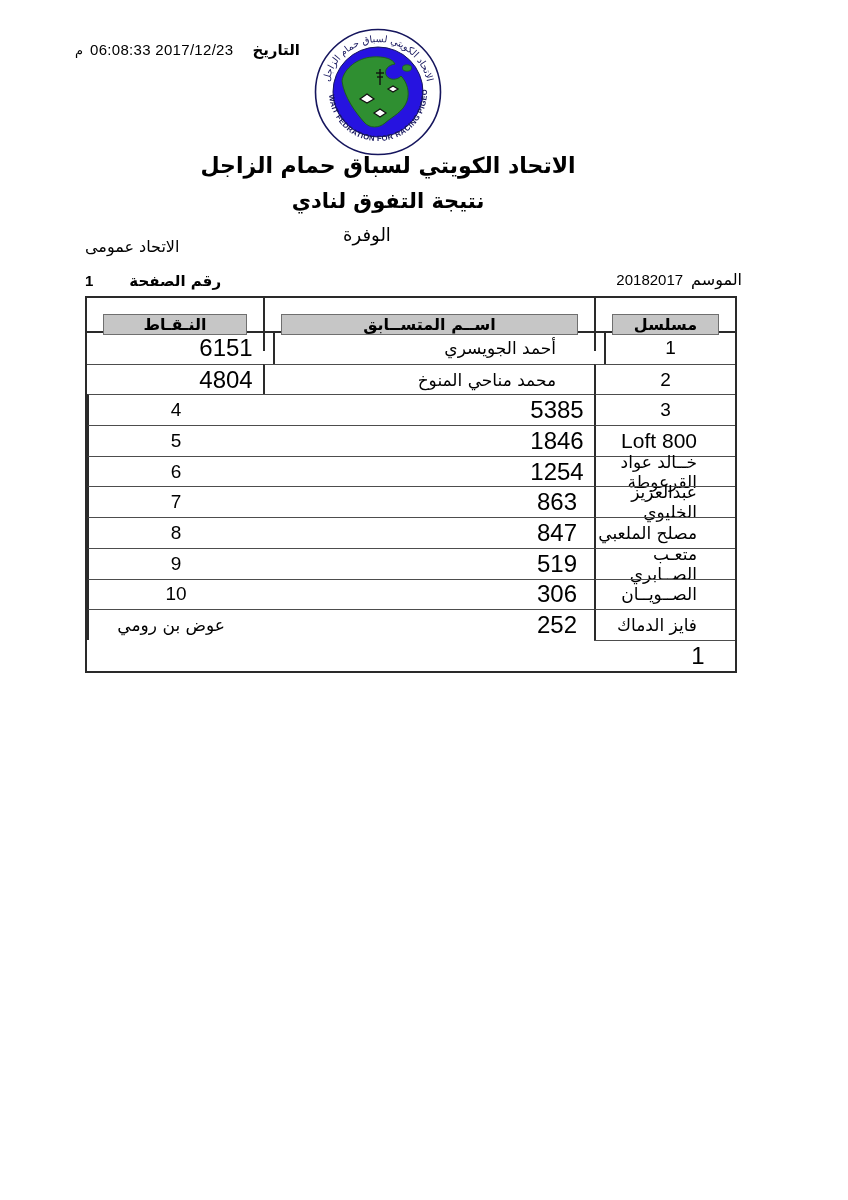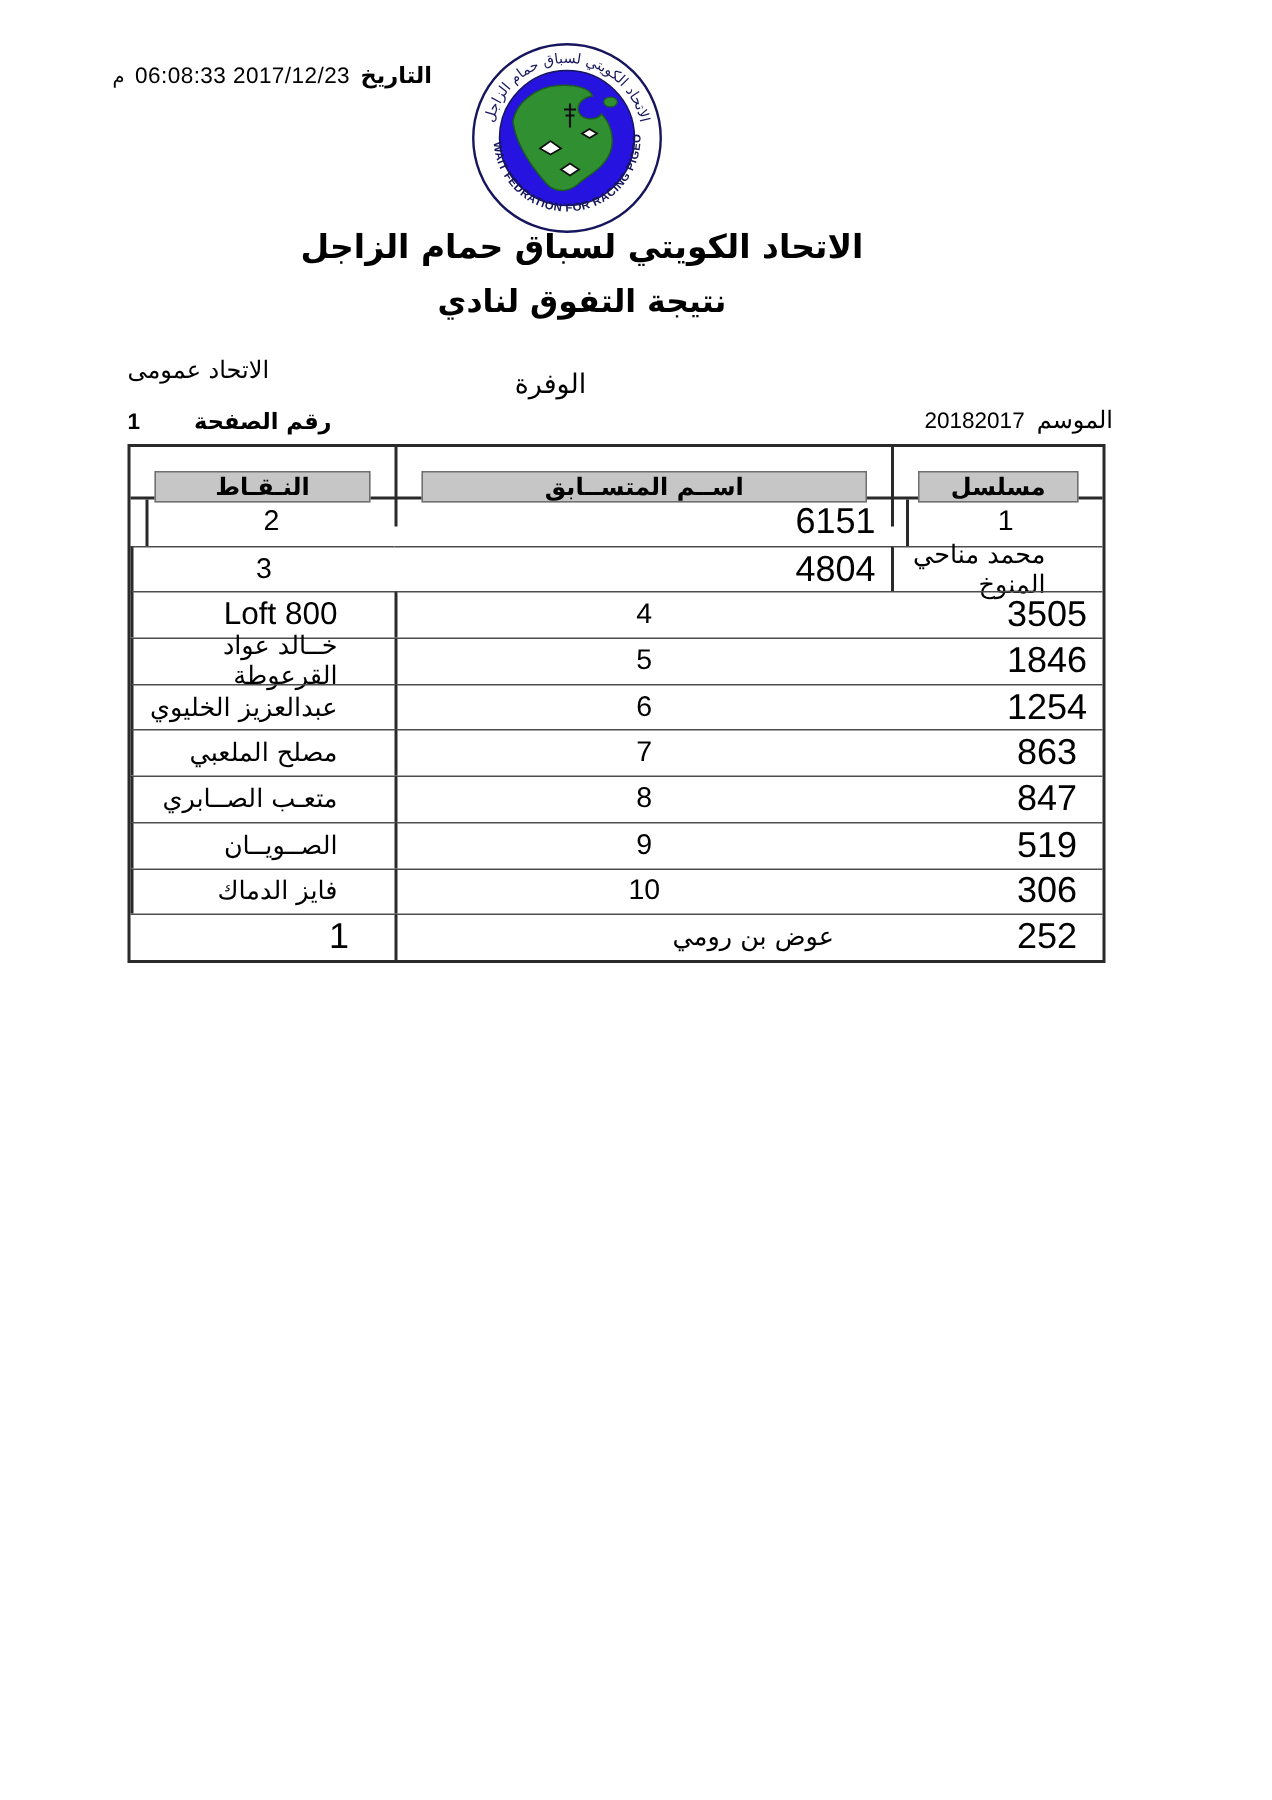--- a/index.html
+++ b/index.html
@@ -5,28 +5,28 @@
   html,body{margin:0;padding:0;}
   body{
     width:848px;height:1200px;background:#ffffff;position:relative;
     overflow:hidden;font-family:"DejaVu Sans",sans-serif;color:#000;
   }
   .abs{position:absolute;}
   
   .date-line{left:75px;top:41px;display:flex;align-items:baseline;gap:7px;direction:ltr;}
   .meridiem{font-size:13px;}
   .datetime{font-size:15px;font-family:"Liberation Sans",sans-serif;letter-spacing:.3px;}
-  .date-label{font-size:15px;font-weight:bold;margin-left:0;}
+  .date-label{font-size:15px;font-weight:bold;margin-left:12px;}
   
   .logo{left:314px;top:27px;width:128px;height:130px;}
   
   .title-wrap{left:0;width:776px;text-align:center;}
   .title-1{top:153px;font-size:22px;font-weight:bold;}
   .title-2{top:189px;font-size:21px;font-weight:bold;}
-  .club-wrap{left:0;top:246px;width:734px;text-align:center;font-size:18px;}
+  .club-wrap{left:0;top:224px;width:734px;text-align:center;font-size:18px;}
   .federation{left:85px;top:237px;font-size:16px;}
   
   .season{top:270px;right:106px;display:flex;align-items:baseline;gap:8px;direction:ltr;}
   .season-value{font-size:15px;font-family:"Liberation Sans",sans-serif;}
   .season-label{font-size:16px;font-weight:normal;}
   .pagenum{left:85px;top:272px;display:flex;align-items:baseline;gap:36px;direction:ltr;}
   .pagenum-value{font-size:15px;font-weight:bold;font-family:"Liberation Sans",sans-serif;}
   .pagenum-label{font-size:15px;font-weight:bold;}
   
   .report-table{
@@ -120,31 +120,32 @@
     </div>
     <div class="hcell name-h">
       <div class="hbox">اســم المتســابق</div>
     </div>
     <div class="hcell pts-h">
       <div class="hbox">النـقـاط</div>
     </div>
   </div>
   <div class="tbody" id="tbody">
       <div class="cell serial">1</div>
+      <div class="cell name">أحمد الجويسري</div>
       <div class="cell pts">
         <span class="pts-box">6151</span>
       </div>
       <div class="cell serial">2</div>
       <div class="cell name">محمد مناحي المنوخ</div>
       <div class="cell pts">
         <span class="pts-box">4804</span>
       </div>
       <div class="cell serial">3</div>
       <div class="cell pts">
-        <span class="pts-box">3505</span>
+        <span class="pts-box">5385</span>
       </div>
       <div class="cell serial">4</div>
       <div class="cell name latin">Loft 800</div>
       <div class="cell pts">
         <span class="pts-box">1846</span>
       </div>
       <div class="cell serial">5</div>
       <div class="cell name">خــالد عواد القرعوطة</div>
       <div class="cell pts">
         <span class="pts-box">1254</span>

